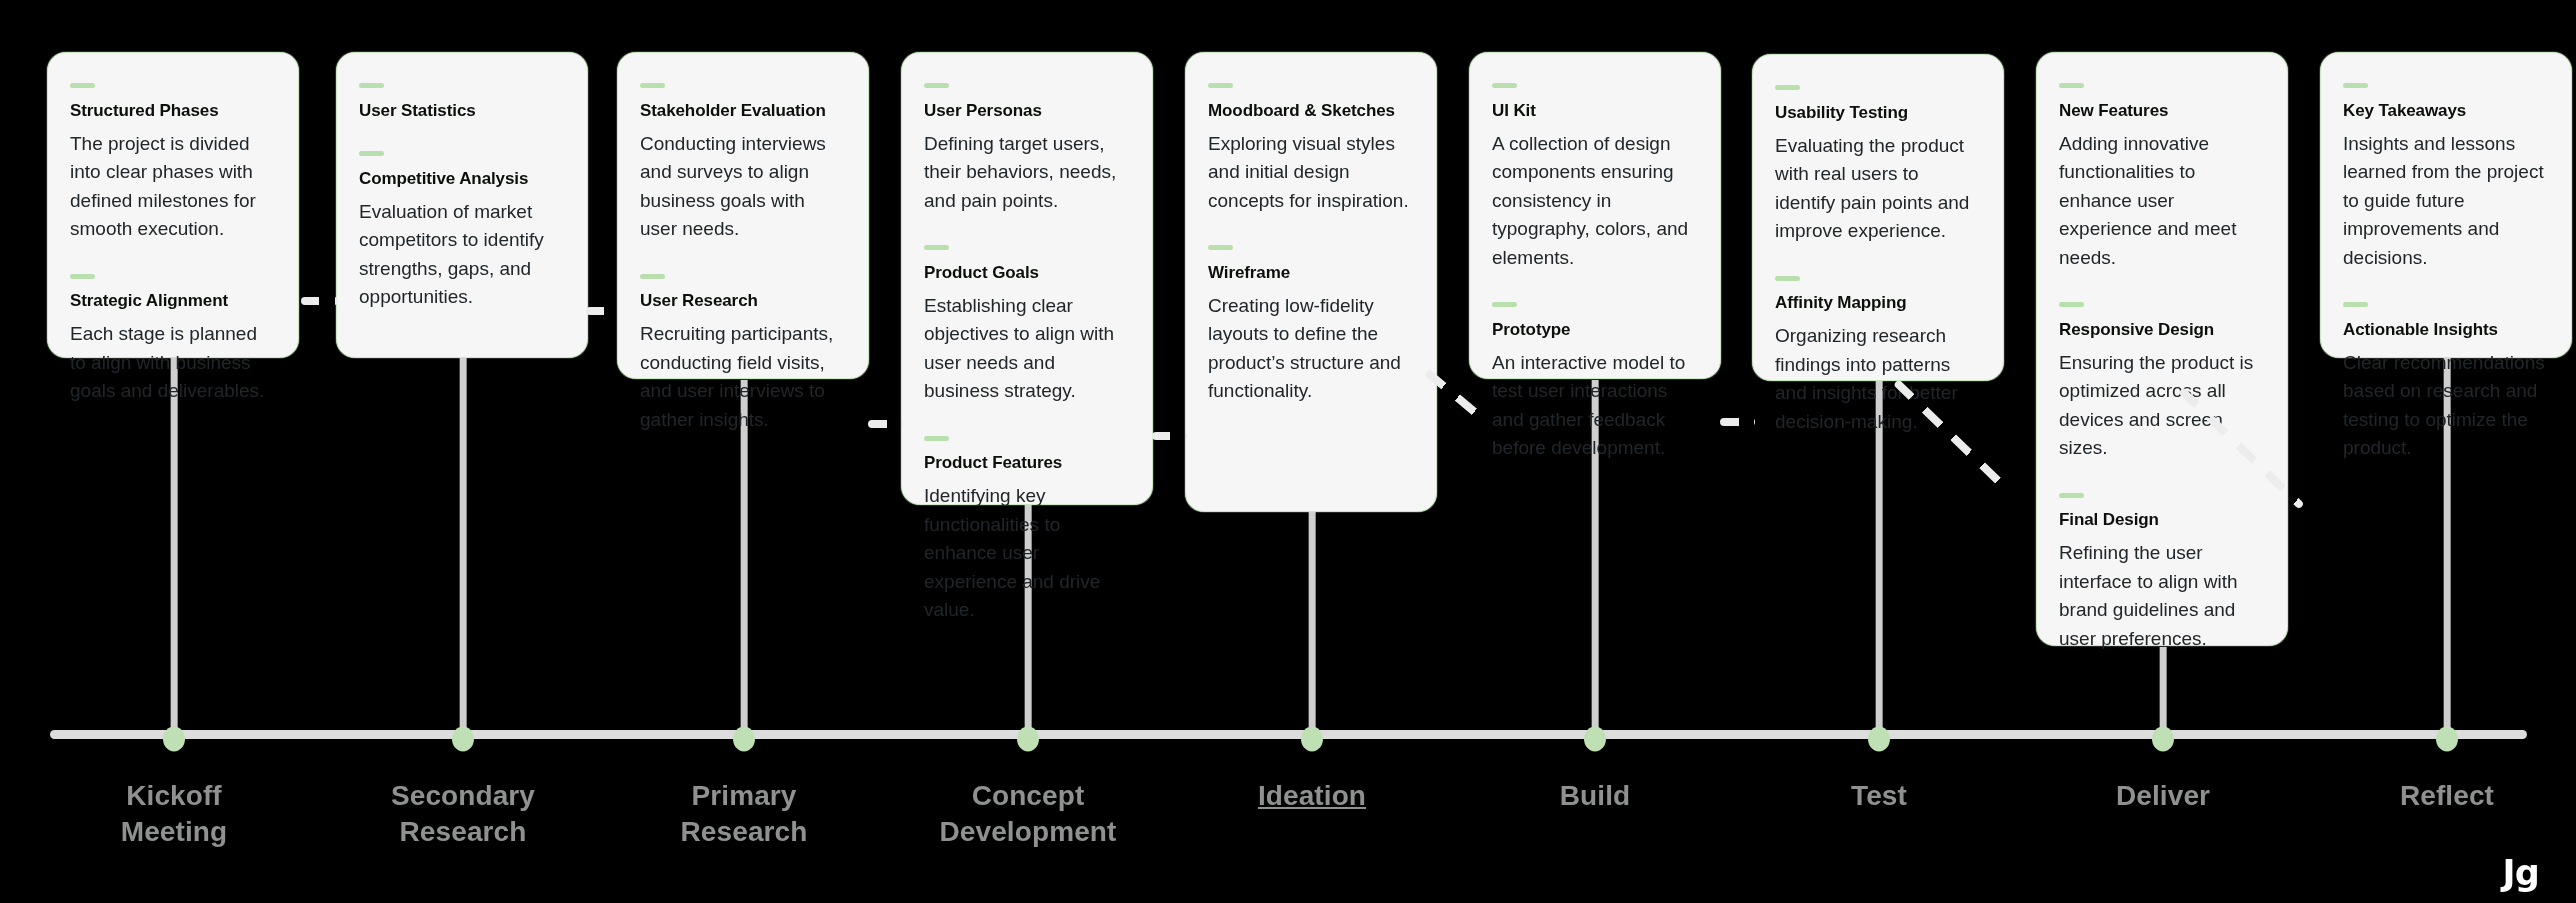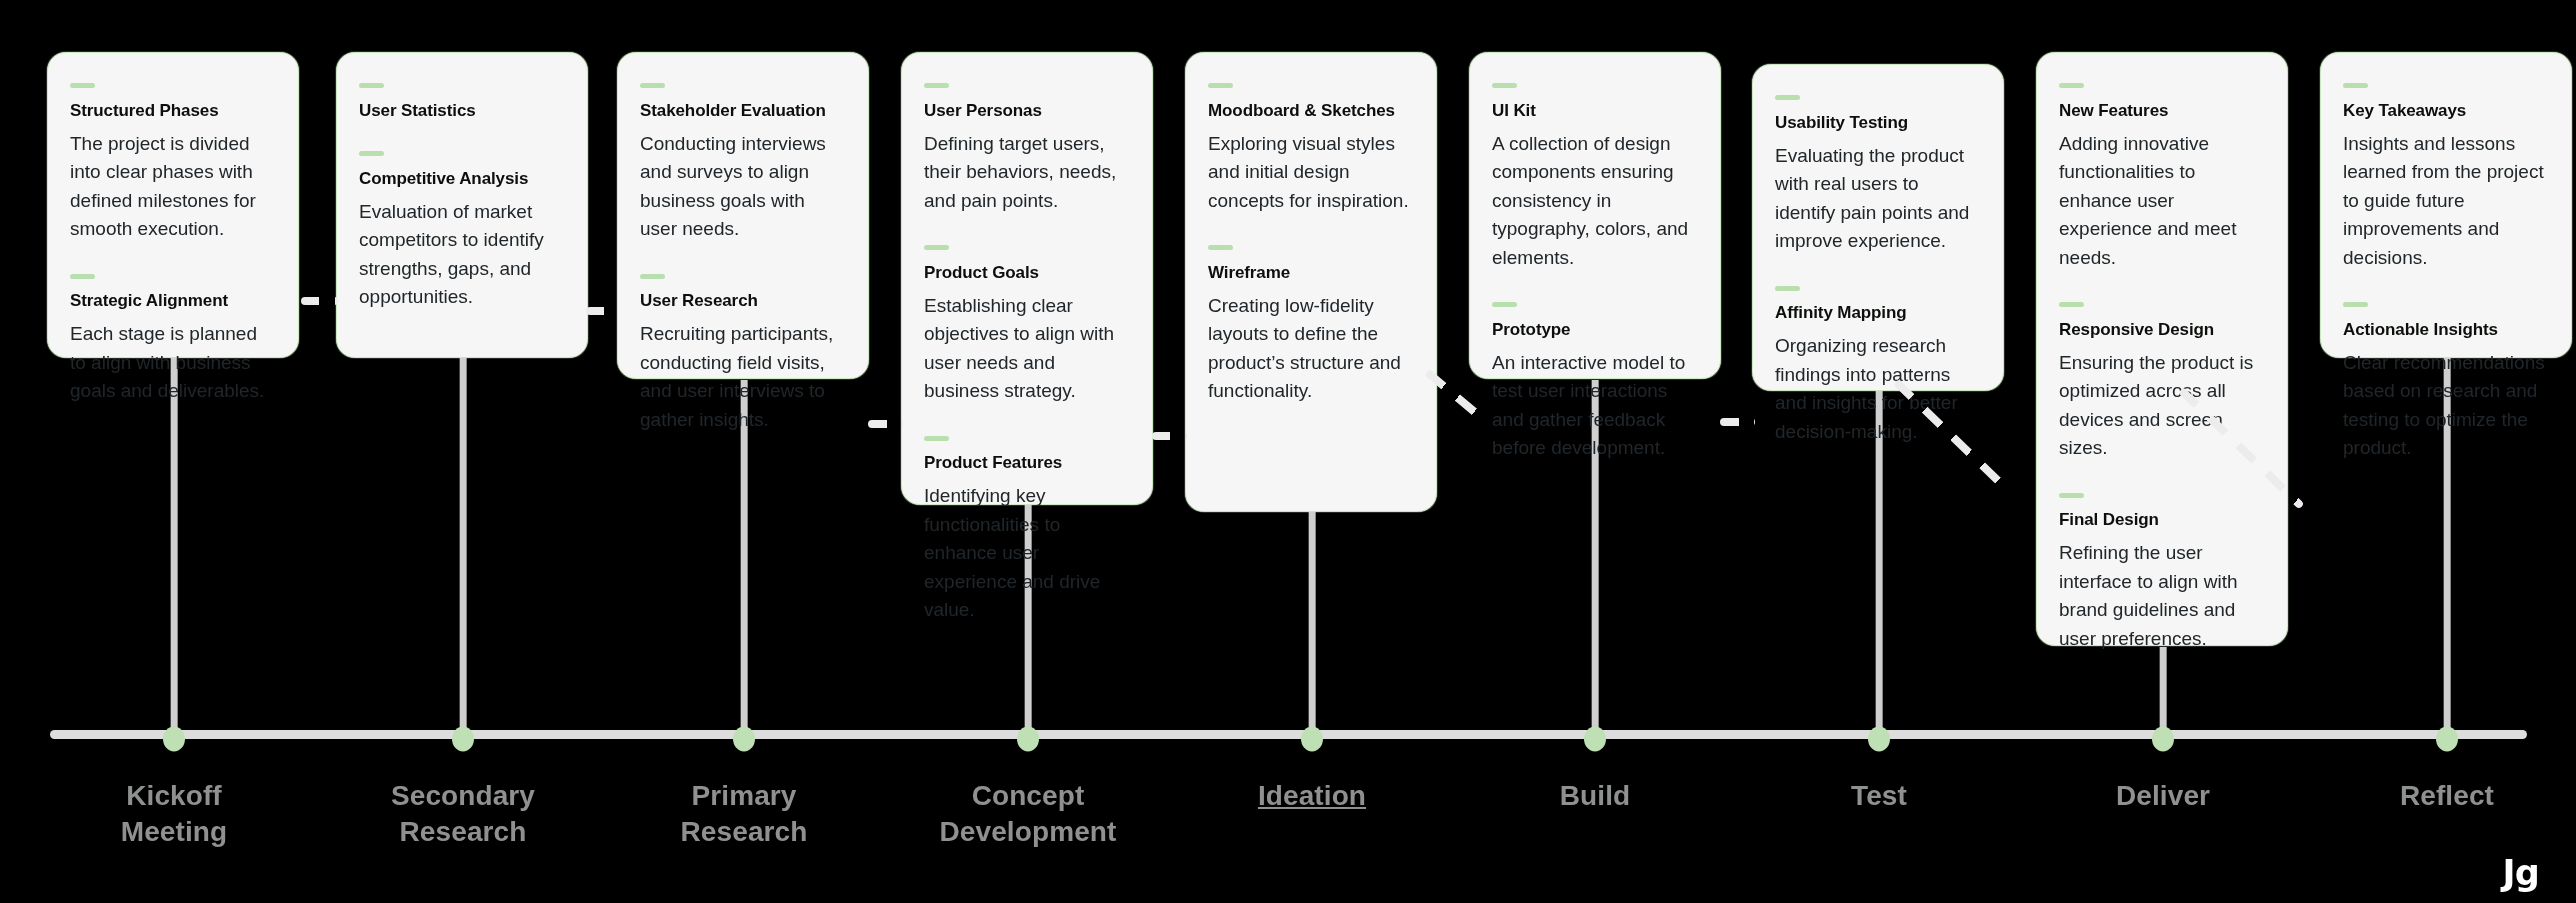--- a/index.html
+++ b/index.html
@@ -154,21 +154,21 @@
           <div class="dash"></div>
           <h3>UI Kit</h3>
           <p>A collection of design components ensuring consistency in typography, colors, and elements.</p>
         </div>
         <div class="blk">
           <div class="dash"></div>
           <h3>Prototype</h3>
           <p>An interactive model to test user interactions and gather feedback before development.</p>
         </div>
       </div>
-      <div class="card" style="left: 1752px; top: 64px; width: 252px; height: 327px;">
+      <div class="card" style="left: 1752px; top: 54px; width: 252px; height: 327px;">
         <div class="blk">
           <div class="dash"></div>
           <h3>Usability Testing</h3>
           <p>Evaluating the product with real users to identify pain points and improve experience.</p>
         </div>
         <div class="blk">
           <div class="dash"></div>
           <h3>Affinity Mapping</h3>
           <p>Organizing research findings into patterns and insights for better decision-making.</p>
         </div>

